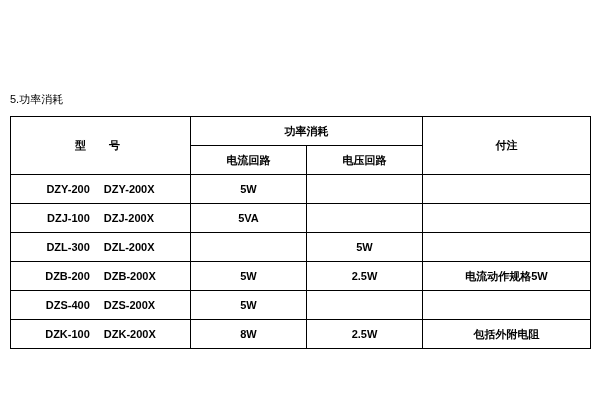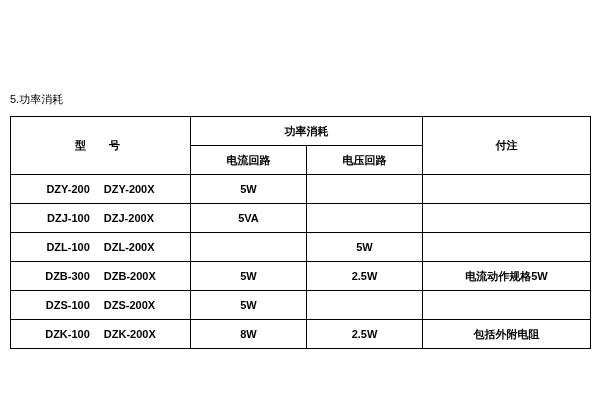--- a/index.html
+++ b/index.html
@@ -122,45 +122,45 @@
             </div>
           </td>
           <td>5VA</td>
           <td class="empty-cell"></td>
           <td class="note-cell"></td>
         </tr>
 
         <tr>
           <td class="model-cell">
             <div class="model-inner">
-              <span>DZL-100</span>
+              <span>DZL-300</span>
               <span>DZL-200X</span>
             </div>
           </td>
           <td class="empty-cell"></td>
           <td>5W</td>
           <td class="note-cell"></td>
         </tr>
 
         <tr>
           <td class="model-cell">
             <div class="model-inner">
-              <span>DZB-300</span>
+              <span>DZB-200</span>
               <span>DZB-200X</span>
             </div>
           </td>
           <td>5W</td>
           <td>2.5W</td>
           <td class="note-cell">电流动作规格5W</td>
         </tr>
 
         <tr>
           <td class="model-cell">
             <div class="model-inner">
-              <span>DZS-100</span>
+              <span>DZS-400</span>
               <span>DZS-200X</span>
             </div>
           </td>
           <td>5W</td>
           <td class="empty-cell"></td>
           <td class="note-cell"></td>
         </tr>
 
         <tr>
           <td class="model-cell">

